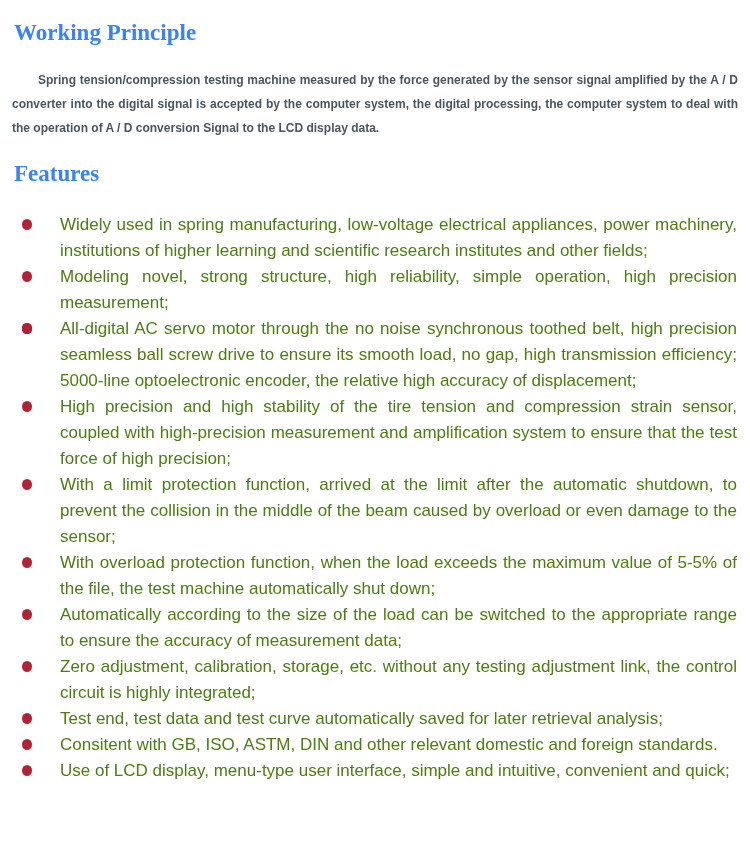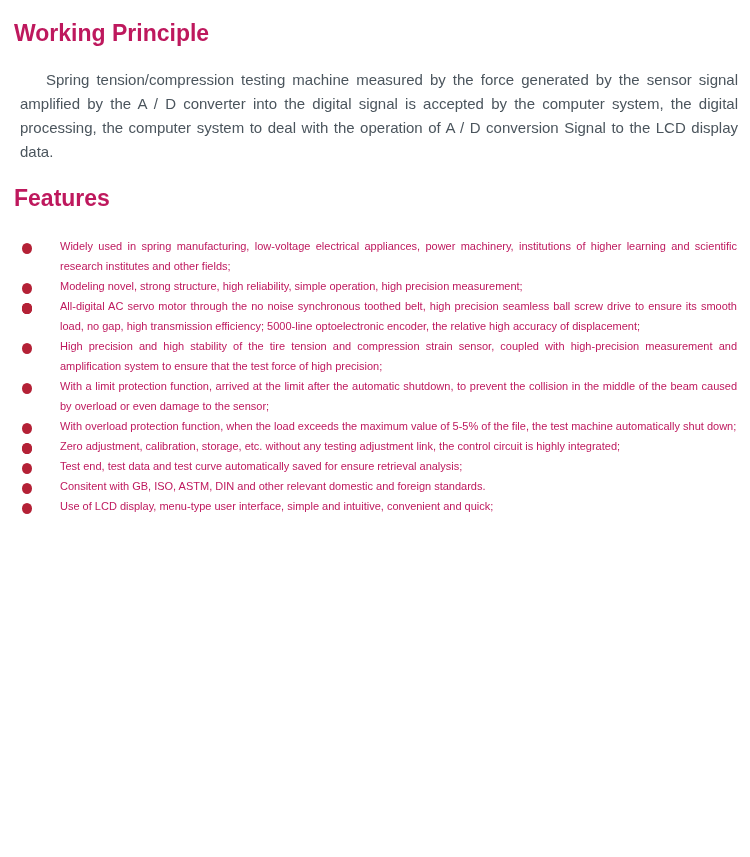--- a/index.html
+++ b/index.html
@@ -8,55 +8,55 @@
     background: #ffffff;
   }
   body {
     width: 750px;
     height: 857px;
     overflow: hidden;
     font-family: "Liberation Sans", sans-serif;
     color: #4b555d;
   }
   .section-heading {
-    font-family: Liberation Sans, sans-serif;
+    font-family: Liberation Serif, serif;
     font-weight: bold;
     font-size: 23px;
     line-height: 26px;
-    color: #be185d;
+    color: #3b82f6;
     margin: 0 0 0 14px;
   }
   #working-principle-title {
     padding-top: 20px;
   }
   #features-title {
     margin-top: 21px;
   }
   .intro-paragraph {
-    margin: 22px 12px 0 20px;
-    font-size: 15px;
+    margin: 22px 12px 0 12px;
+    font-size: 12px;
     line-height: 24px;
-    font-weight: 400;
+    font-weight: 700;
     text-align: justify;
     text-indent: 26px;
     color: #4b555d;
   }
   ul.features-list {
     list-style: none;
     margin: 25px 13px 0 14px;
     padding: 0;
   }
   ul.features-list li {
     position: relative;
     padding-left: 46px;
-    font-size: 11px;
-    line-height: 20px;
+    font-size: 17px;
+    line-height: 26px;
     font-weight: 300;
     text-align: justify;
-    color: #be185d;
+    color: #4d7c0f;
   }
   .bullet-dot {
     position: absolute;
     left: 8px;
     top: 7px;
     width: 10px;
     height: 11px;
     border-radius: 50%;
     background: #b42136;
   }
@@ -98,28 +98,29 @@
     <li>
       <span class="bullet-dot"></span>
       <span>With a limit protection function, arrived at the limit after the automatic shutdown, to prevent the collision in the middle of the beam caused by overload or even damage to the sensor;</span>
     </li>
     <li>
       <span class="bullet-dot"></span>
       <span>With overload protection function, when the load exceeds the maximum value of 5-5% of the file, the test machine automatically shut down;</span>
     </li>
     <li>
       <span class="bullet-dot"></span>
+      <span>Automatically according to the size of the load can be switched to the appropriate range to ensure the accuracy of measurement data;</span>
     </li>
     <li>
       <span class="bullet-dot"></span>
       <span>Zero adjustment, calibration, storage, etc. without any testing adjustment link, the control circuit is highly integrated;</span>
     </li>
     <li>
       <span class="bullet-dot"></span>
-      <span>Test end, test data and test curve automatically saved for ensure retrieval analysis;</span>
+      <span>Test end, test data and test curve automatically saved for later retrieval analysis;</span>
     </li>
     <li>
       <span class="bullet-dot"></span>
       <span>Consitent with GB, ISO, ASTM, DIN and other relevant domestic and foreign standards.</span>
     </li>
     <li>
       <span class="bullet-dot"></span>
       <span>Use of LCD display, menu-type user interface, simple and intuitive, convenient and quick;</span>
     </li>
   </ul>

